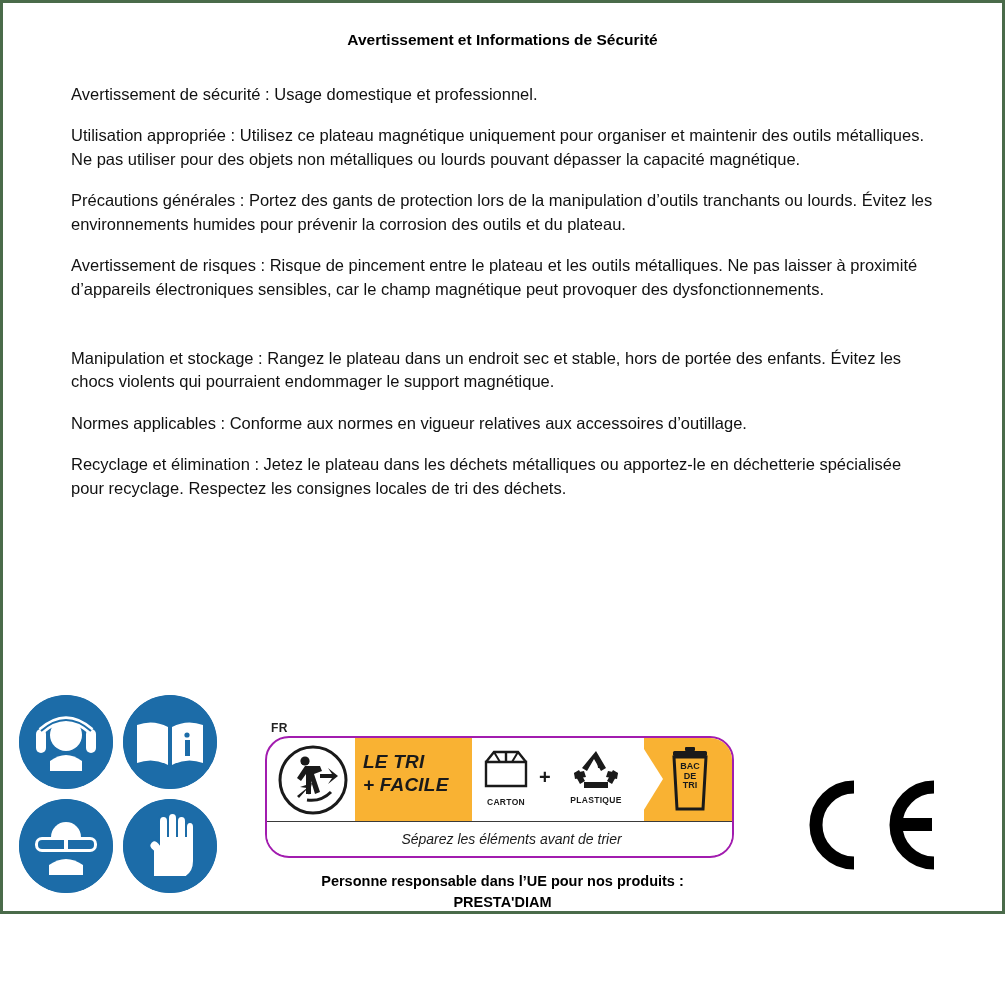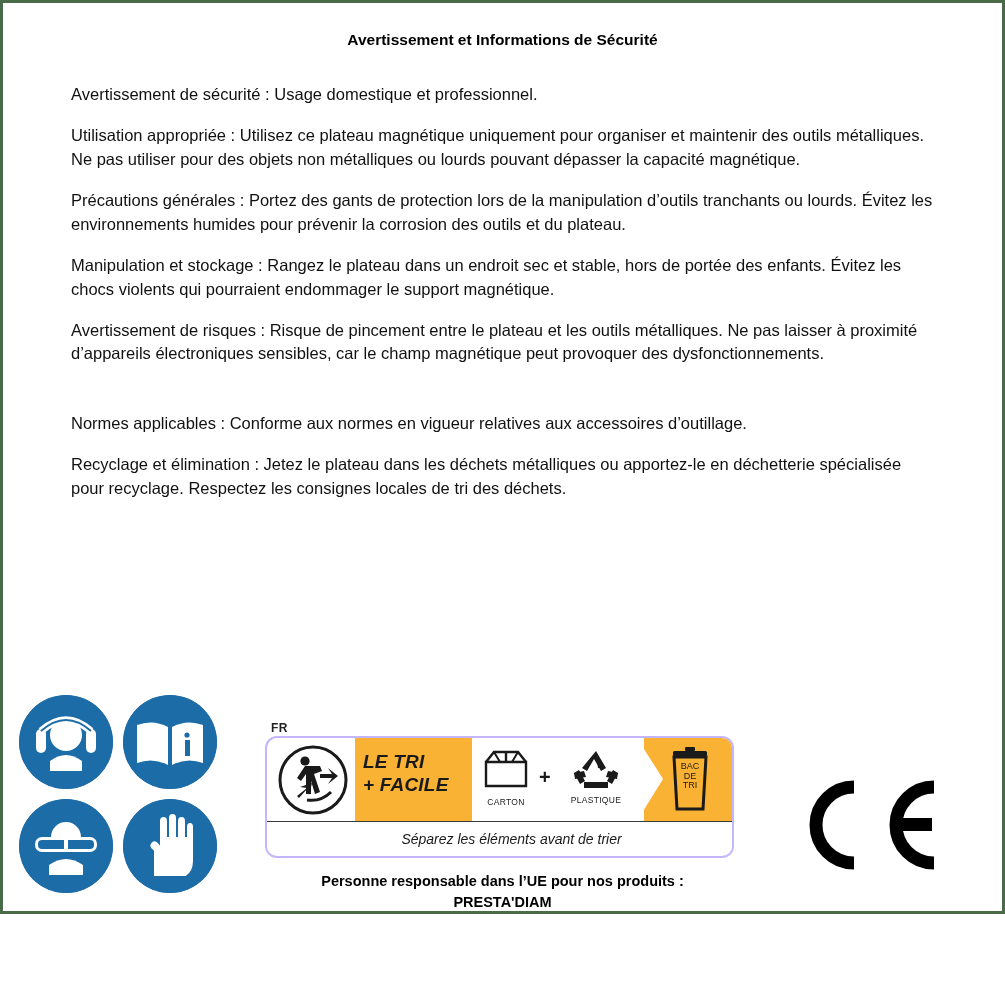--- a/index.html
+++ b/index.html
@@ -79,22 +79,22 @@
     font-weight: bold;
     color: #222;
     letter-spacing: .5px;
   }
   .tri-box {
     position: absolute;
     left: 0;
     top: 15px;
     width: 465px;
     height: 118px;
-    border: 2px solid #c4b5fd;
-    border-radius: 12px;
+    border: 2px solid #a21caf;
+    border-radius: 24px;
     background: #fff;
     overflow: hidden;
   }
   .tri-yellow {
     position: absolute;
     left: 88px;
     top: 0;
     width: 377px;
     height: 83px;
     background: #f9b233;
@@ -140,21 +140,21 @@
     position: absolute;
     left: 206px;
     top: 4px;
     width: 166px;
     height: 78px;
   }
   .mat {
     position: absolute;
     text-align: center;
     font-size: 8.5px;
-    font-weight: normal;
+    font-weight: bold;
     color: #1a1a1a;
     letter-spacing: .3px;
   }
   .mat.carton { left: 2px; top: 2px; width: 62px; }
   .mat.plastique { left: 84px; top: 2px; width: 78px; }
   .mat-label { margin-top: 1px; }
   .plus-sign {
     position: absolute;
     left: 66px;
     top: 24px;
@@ -169,21 +169,21 @@
     width: 62px;
     height: 70px;
     text-align: center;
   }
   .bin-caption {
     position: absolute;
     left: 0;
     top: 16px;
     width: 62px;
     font-size: 9px;
-    font-weight: normal;
+    font-weight: bold;
     line-height: 1.06;
     color: #1a1a1a;
   }
   .tri-footer {
     position: absolute;
     left: 0;
     top: 83px;
     width: 465px;
     height: 33px;
     display: flex;
@@ -223,22 +223,22 @@
 <body>
 
 <div class="page">
 
   <div class="doc-title">Avertissement et Informations de Sécurité</div>
 
   <div class="body-text">
     <p class="para">Avertissement de sécurité : Usage domestique et professionnel.</p>
     <p class="para">Utilisation appropriée : Utilisez ce plateau magnétique uniquement pour organiser et maintenir des outils métalliques. Ne pas utiliser pour des objets non métalliques ou lourds pouvant dépasser la capacité magnétique.</p>
     <p class="para">Précautions générales : Portez des gants de protection lors de la manipulation d’outils tranchants ou lourds. Évitez les environnements humides pour prévenir la corrosion des outils et du plateau.</p>
+    <p class="para gap-after">Avertissement de risques : Risque de pincement entre le plateau et les outils métalliques. Ne pas laisser à proximité d’appareils électroniques sensibles, car le champ magnétique peut provoquer des dysfonctionnements.</p>
     <p class="para">Manipulation et stockage : Rangez le plateau dans un endroit sec et stable, hors de portée des enfants. Évitez les chocs violents qui pourraient endommager le support magnétique.</p>
-    <p class="para gap-after">Avertissement de risques : Risque de pincement entre le plateau et les outils métalliques. Ne pas laisser à proximité d’appareils électroniques sensibles, car le champ magnétique peut provoquer des dysfonctionnements.</p>
     <p class="para">Normes applicables : Conforme aux normes en vigueur relatives aux accessoires d’outillage.</p>
     <p class="para">Recyclage et élimination : Jetez le plateau dans les déchets métalliques ou apportez-le en déchetterie spécialisée pour recyclage. Respectez les consignes locales de tri des déchets.</p>
   </div>
 
   <div class="badges">
 
     <div class="badge b1">
       <svg width="94" height="94" viewBox="0 0 94 94">
         <circle cx="47" cy="47" r="47" fill="#1c6ca8"></circle>
 

